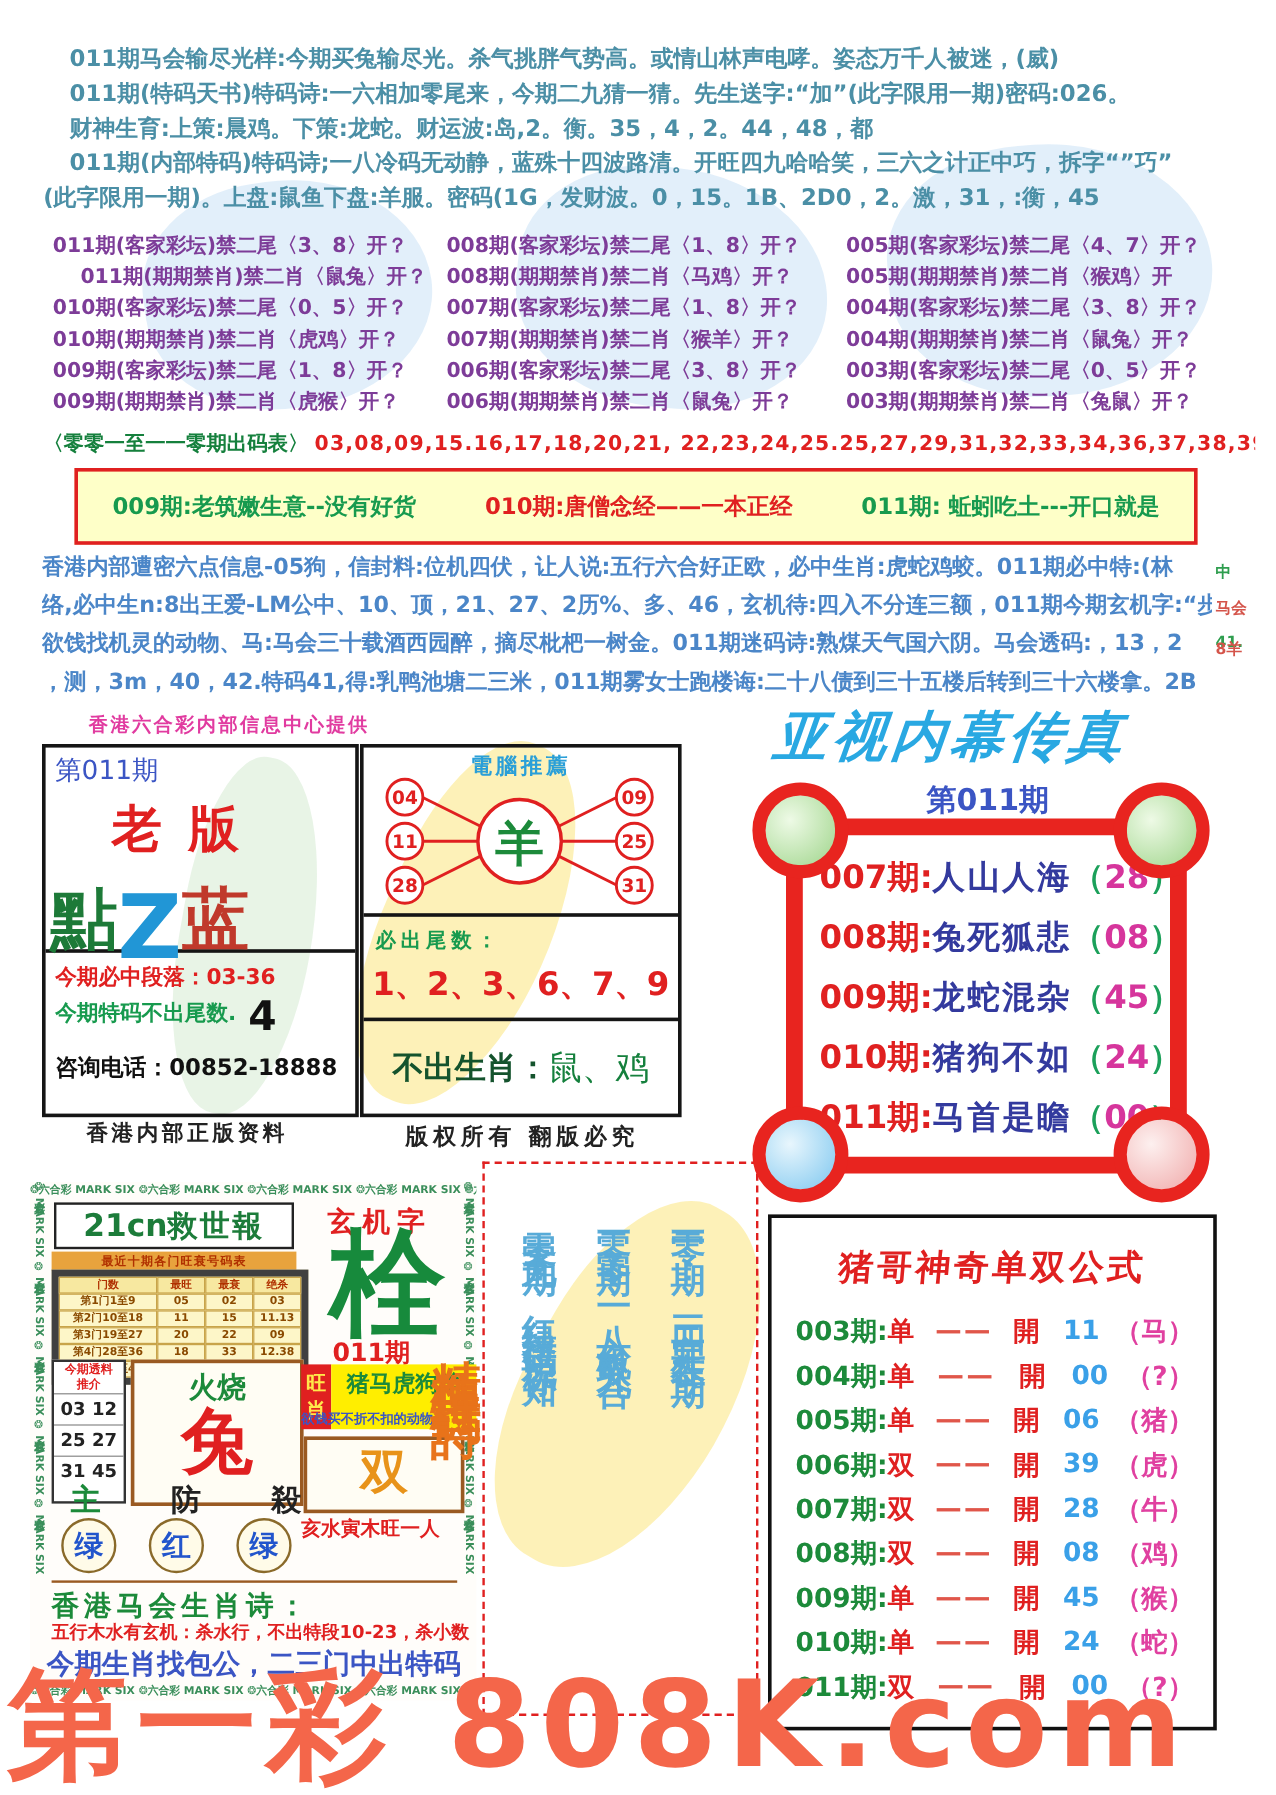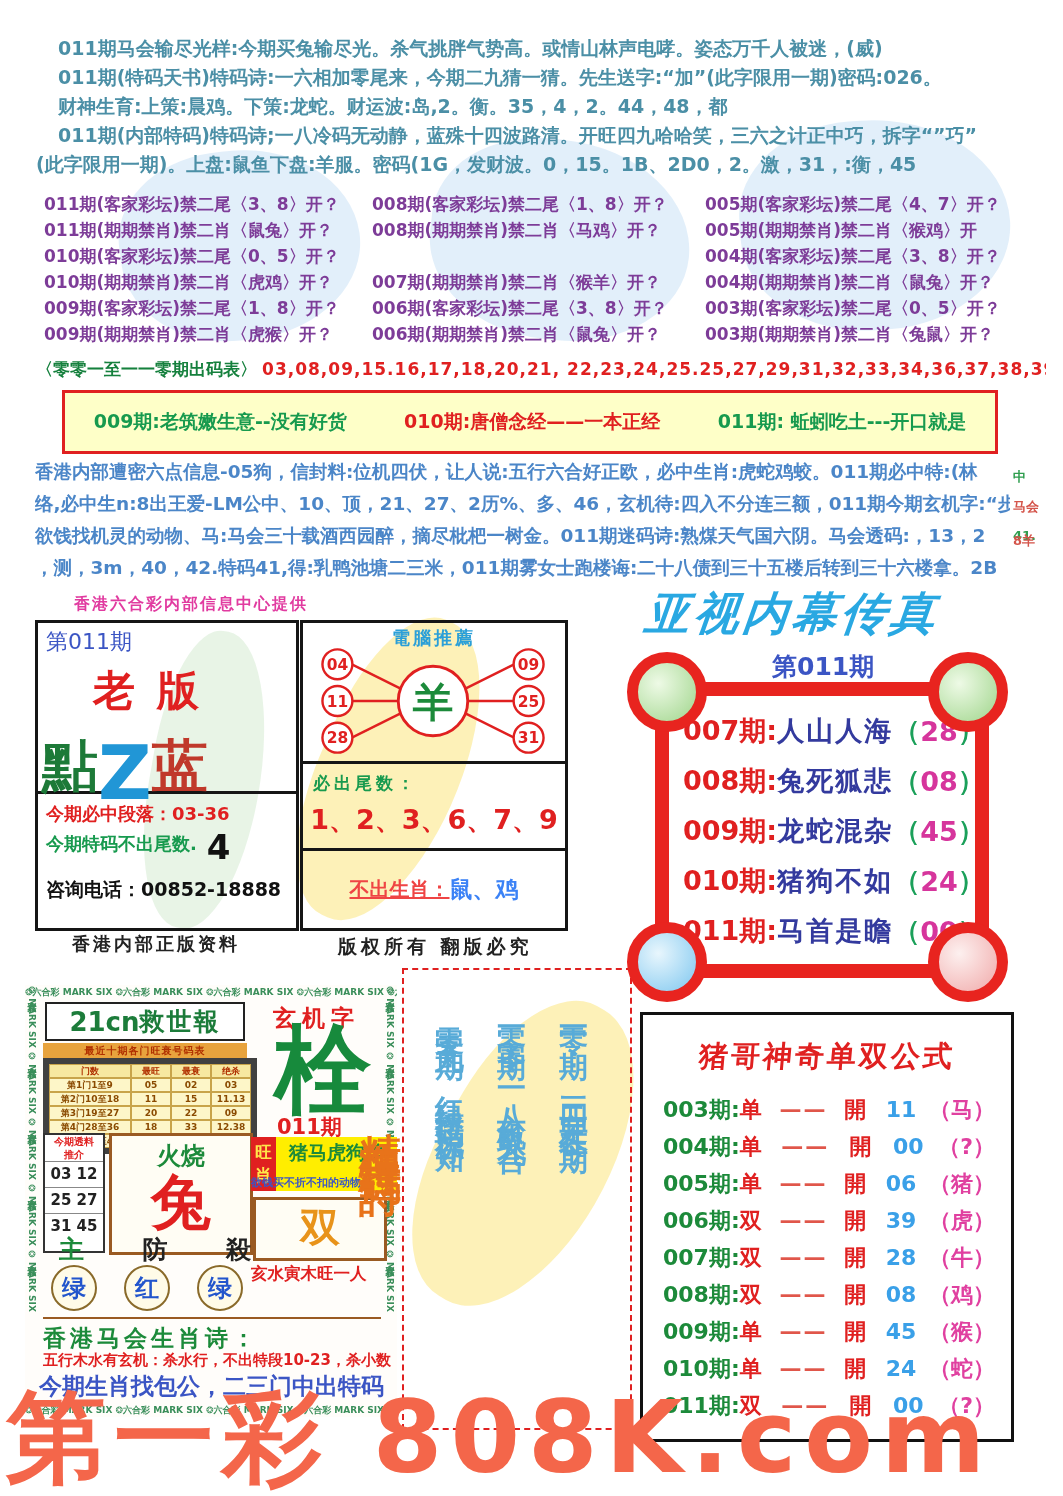--- a/index.html
+++ b/index.html
@@ -50,22 +50,22 @@
   .lb-footer{position:absolute;left:72px;top:932px;color:#222;font-size:18px;font-weight:700;letter-spacing:3px;z-index:3;}
 
   
   .cb-box{position:absolute;left:300px;top:620px;width:262px;height:305px;border:3px solid #151515;z-index:3;background:rgba(255,255,255,.0);}
   .cb-s1{position:absolute;left:0;top:0;right:0;height:138px;border-bottom:3px solid #151515;}
   .cb-title{position:absolute;left:0;right:0;top:3px;text-align:center;color:#2a9fd8;font-size:18px;font-weight:800;letter-spacing:3px;}
   .cb-s2{position:absolute;left:0;top:141px;right:0;height:84px;border-bottom:3px solid #151515;}
   .cb-tails-label{position:absolute;left:10px;top:8px;color:#179a4e;font-size:17px;font-weight:800;letter-spacing:4px;}
   .cb-tails{position:absolute;left:0;right:0;top:38px;text-align:center;color:#e02020;font-size:27px;font-weight:800;}
   .cb-s3{position:absolute;left:0;top:228px;right:0;bottom:0;display:flex;align-items:center;justify-content:center;}
-  .cb-nosx-label{color:#ef4444;font-size:20px;font-weight:800;text-decoration:underline;}
-  .cb-nosx{color:#3b82f6;font-size:23px;font-weight:700;}
+  .cb-nosx-label{color:#14532d;font-size:26px;font-weight:800;}
+  .cb-nosx{color:#15803d;font-size:28px;font-weight:400;}
   .cb-footer{position:absolute;left:338px;top:934px;color:#222;font-size:19px;font-weight:700;letter-spacing:4px;z-index:3;}
 
   
   .atv-title{position:absolute;left:645px;top:584px;font-size:45px;font-weight:800;font-style:italic;color:#29a8e2;letter-spacing:4px;transform:skewX(-6deg);z-index:3;}
   .atv-period{position:absolute;left:772px;top:650px;font-size:25px;font-weight:600;color:#3b55c4;z-index:3;}
   .atv-frame{position:absolute;left:655px;top:682px;width:306px;height:268px;border:14px solid #e8241f;border-radius:22px;z-index:3;background:#fff;}
   .atv-rows{position:absolute;left:14px;top:10px;right:6px;}
   .atv-row{display:flex;align-items:center;height:50px;font-size:27px;font-weight:800;white-space:nowrap;}
   .atv-p{color:#e02020;}
   .atv-idiom{color:#333a9e;letter-spacing:2px;}
@@ -152,28 +152,29 @@
   <div class="wm wm-yellow" style="left:650px;top:1080px;width:200px;height:300px;transform:rotate(18deg);"></div>
   <div class="wm wm-pink" style="left:840px;top:1250px;width:140px;height:180px;transform:rotate(12deg);"></div>
 
   <div class="topline" style="top:36px;">011期马会输尽光样:今期买兔输尽光。杀气挑胖气势高。或情山林声电哮。姿态万千人被迷，(威)</div>
   <div class="topline" style="top:65px;">011期(特码天书)特码诗:一六相加零尾来，今期二九猜一猜。先生送字:“加”(此字限用一期)密码:026。</div>
   <div class="topline" style="top:94px;">财神生育:上策:晨鸡。下策:龙蛇。财运波:岛,2。衡。35，4，2。44，48，都</div>
   <div class="topline" style="top:123px;">011期(内部特码)特码诗;一八冷码无动静，蓝殊十四波路清。开旺四九哈哈笑，三六之计正中巧，拆字“”巧”</div>
   <div class="topline l5" style="top:152px;">(此字限用一期)。上盘:鼠鱼下盘:羊服。密码(1G，发财波。0，15。1B、2D0，2。激，31，:衡，45</div>
 
   <div class="banline" style="left:44px;top:193px;">011期(客家彩坛)禁二尾〈3、8〉开？</div>
-  <div class="banline" style="left:44px;top:219px;">011期(期期禁肖)禁二肖〈鼠兔〉开？</div>
+  <div class="banline" style="left:44px;top:219px;text-align:center;">011期(期期禁肖)禁二肖〈鼠兔〉开？</div>
   <div class="banline" style="left:44px;top:245px;">010期(客家彩坛)禁二尾〈0、5〉开？</div>
   <div class="banline" style="left:44px;top:271px;">010期(期期禁肖)禁二肖〈虎鸡〉开？</div>
   <div class="banline" style="left:44px;top:297px;">009期(客家彩坛)禁二尾〈1、8〉开？</div>
   <div class="banline" style="left:44px;top:323px;">009期(期期禁肖)禁二肖〈虎猴〉开？</div>
 
   <div class="banline" style="left:372px;top:193px;">008期(客家彩坛)禁二尾〈1、8〉开？</div>
   <div class="banline" style="left:372px;top:219px;">008期(期期禁肖)禁二肖〈马鸡〉开？</div>
+  <div class="banline" style="left:372px;top:245px;">007期(客家彩坛)禁二尾〈1、8〉开？</div>
   <div class="banline" style="left:372px;top:271px;">007期(期期禁肖)禁二肖〈猴羊〉开？</div>
   <div class="banline" style="left:372px;top:297px;">006期(客家彩坛)禁二尾〈3、8〉开？</div>
   <div class="banline" style="left:372px;top:323px;">006期(期期禁肖)禁二肖〈鼠兔〉开？</div>
 
   <div class="banline" style="left:705px;top:193px;">005期(客家彩坛)禁二尾〈4、7〉开？</div>
   <div class="banline" style="left:705px;top:219px;">005期(期期禁肖)禁二肖〈猴鸡〉开</div>
   <div class="banline" style="left:705px;top:245px;">004期(客家彩坛)禁二尾〈3、8〉开？</div>
   <div class="banline" style="left:705px;top:271px;">004期(期期禁肖)禁二肖〈鼠兔〉开？</div>
   <div class="banline" style="left:705px;top:297px;">003期(客家彩坛)禁二尾〈0、5〉开？</div>
   <div class="banline" style="left:705px;top:323px;">003期(期期禁肖)禁二肖〈兔鼠〉开？</div>

